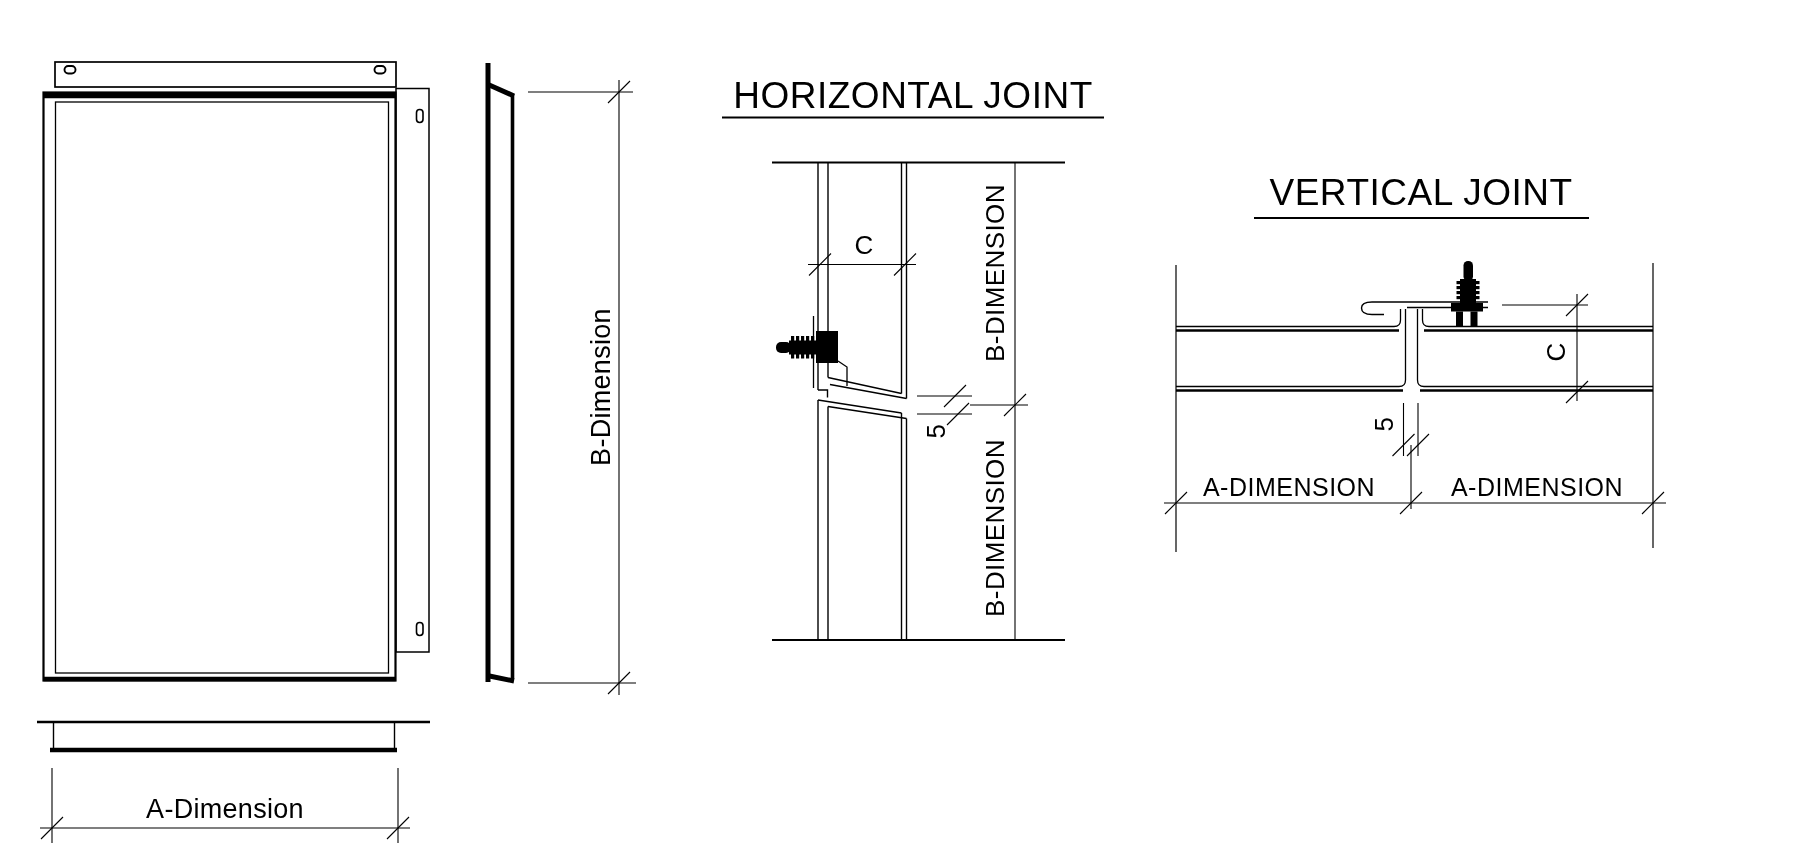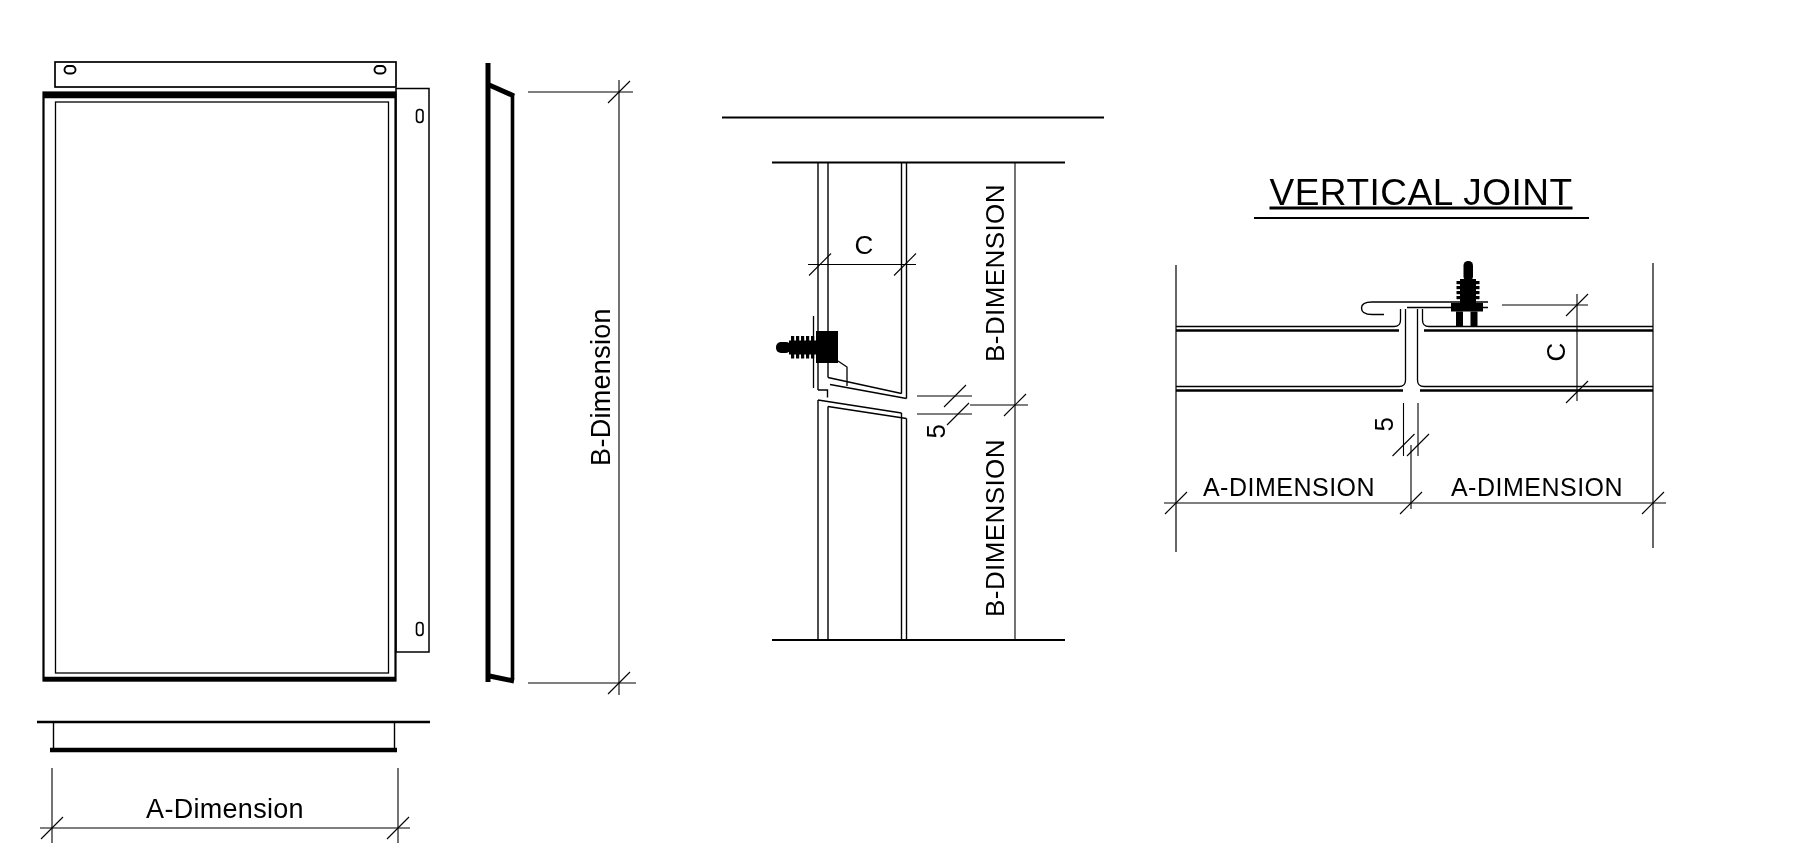--- a/index.html
+++ b/index.html
@@ -184,30 +184,31 @@
       <line x1="1400" y1="514" x2="1422" y2="492"></line>
       <line x1="1642" y1="514" x2="1664" y2="492"></line>
     </g>
   </g>
 </svg>
 
   <div class="lbl dim" style="left:225px;top:809px;">A-Dimension</div>
 
   <div class="lbl rot dim" style="left:601px;top:387px;">B-Dimension</div>
 
+  <div class="lbl title" style="left:913px;top:95px;">HORIZONTAL JOINT</div>
 
   <div class="lbl dimsmall" style="left:864px;top:245px;">C</div>
 
   <div class="lbl rot dimsmall" style="left:936px;top:431px;">5</div>
 
   <div class="lbl rot dimsmall" style="left:995px;top:273px;letter-spacing:.4px;">B-DIMENSION</div>
 
   <div class="lbl rot dimsmall" style="left:995px;top:528px;letter-spacing:.4px;">B-DIMENSION</div>
 
-  <div class="lbl title" style="left:1421px;top:192px;text-decoration:underline;">VERTICAL JOINT</div>
+  <div class="lbl title" style="left:1421px;top:192px;">VERTICAL JOINT</div>
 
   <div class="lbl rot dimsmall" style="left:1556px;top:352px;">C</div>
 
   <div class="lbl rot dimsmall" style="left:1384px;top:424px;">5</div>
 
   <div class="lbl dimcaps" style="left:1289px;top:487px;">A-DIMENSION</div>
 
   <div class="lbl dimcaps" style="left:1537px;top:487px;">A-DIMENSION</div>
 
 </div>

